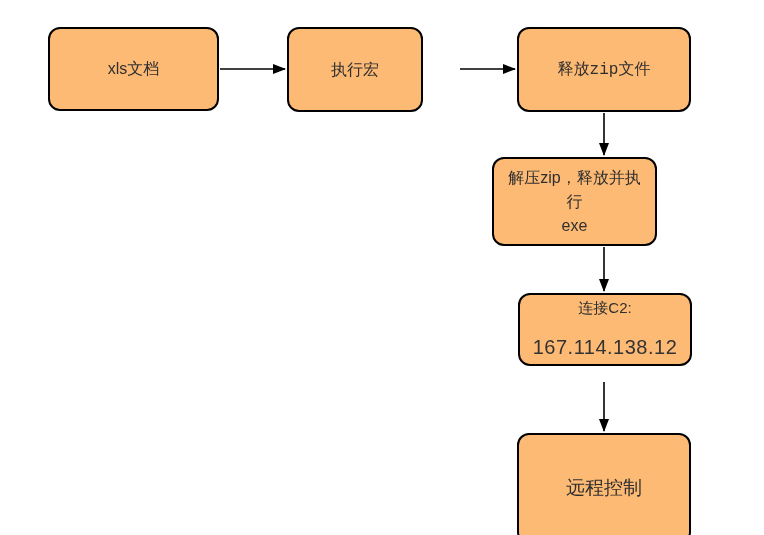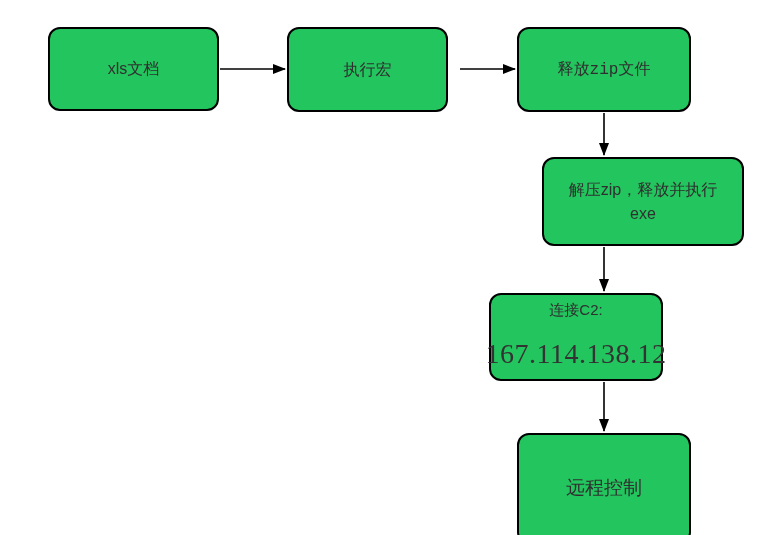--- a/index.html
+++ b/index.html
@@ -21,39 +21,39 @@
     top: 0;
     width: 764px;
     height: 535px;
     pointer-events: none;
   }
   .node {
     position: absolute;
     box-sizing: border-box;
     border: 2px solid #000000;
     border-radius: 12px;
-    background: #22c55e;
+    background: #fdba74;
     display: flex;
     flex-direction: column;
     align-items: center;
     justify-content: center;
     text-align: center;
     color: #2f2f2f;
     font-size: 16px;
     line-height: 1.5;
     padding: 4px 8px;
   }
   .n1 { left: 48px;  top: 27px;  width: 171px; height: 84px; }
-  .n2 { left: 287px; top: 27px;  width: 161px; height: 85px; justify-content: center; }
+  .n2 { left: 287px; top: 27px;  width: 136px; height: 85px; justify-content: center; }
   .n3 { left: 517px; top: 27px;  width: 174px; height: 85px; font-family: Liberation Mono, monospace; }
-  .n4 { left: 542px; top: 157px; width: 202px; height: 89px; }
-  .n5 { left: 489px; top: 293px; width: 174px; height: 88px; gap: 12px; }
+  .n4 { left: 492px; top: 157px; width: 165px; height: 89px; }
+  .n5 { left: 518px; top: 293px; width: 174px; height: 73px; gap: 12px; }
   .n6 { left: 517px; top: 433px; width: 174px; height: 111px; }
   .line-small { font-size: 15px; }
-  .line-ip    { font-size: 28px; color: #333333; letter-spacing: 0.5px; font-family: Liberation Serif, serif; }
+  .line-ip    { font-size: 20px; color: #333333; letter-spacing: 0.5px; }
   .line-big   { font-size: 19px; }
 </style>
 </head>
 <body>
 
 <div class="canvas">
 
   <svg class="edges" width="764" height="535" viewBox="0 0 764 535" xmlns="http://www.w3.org/2000/svg">
     <defs>
       <marker id="arrowhead" markerUnits="userSpaceOnUse" markerWidth="13" markerHeight="10" refX="12" refY="5" orient="auto">

